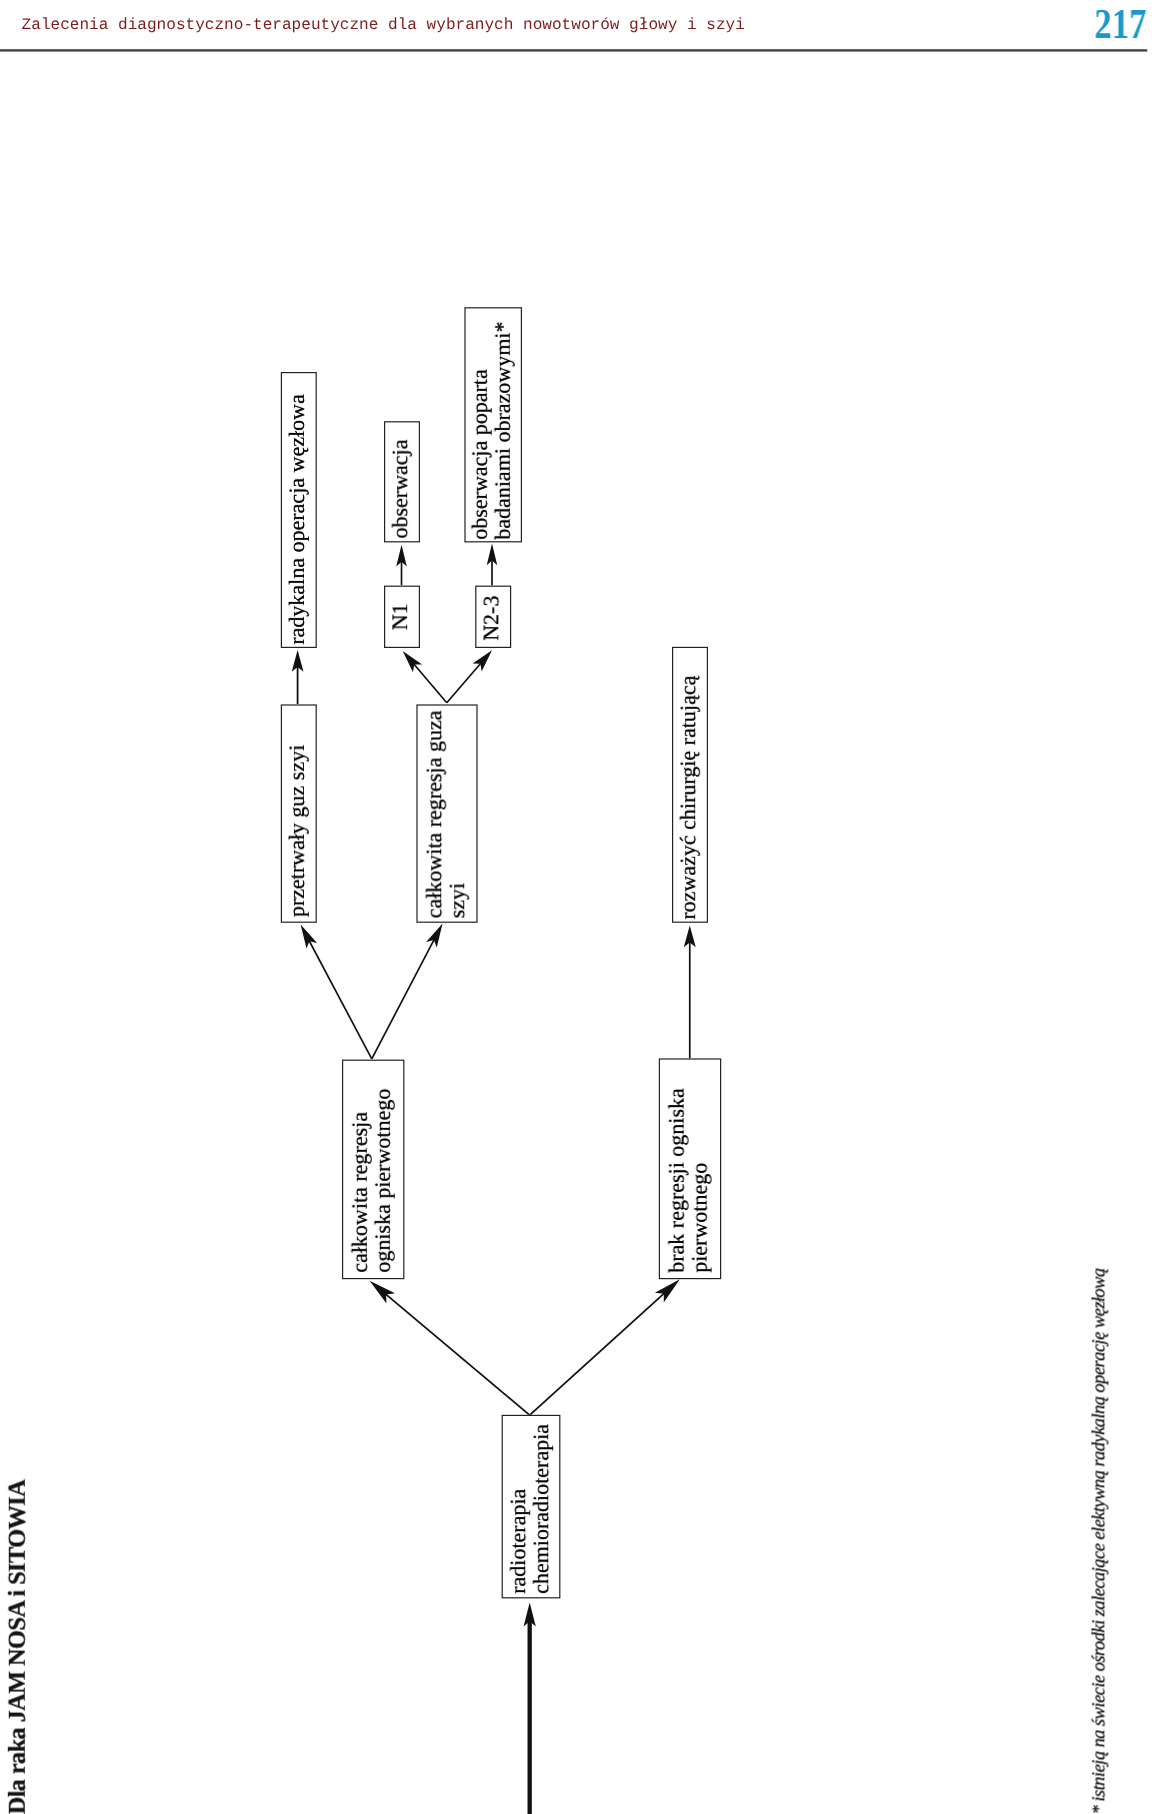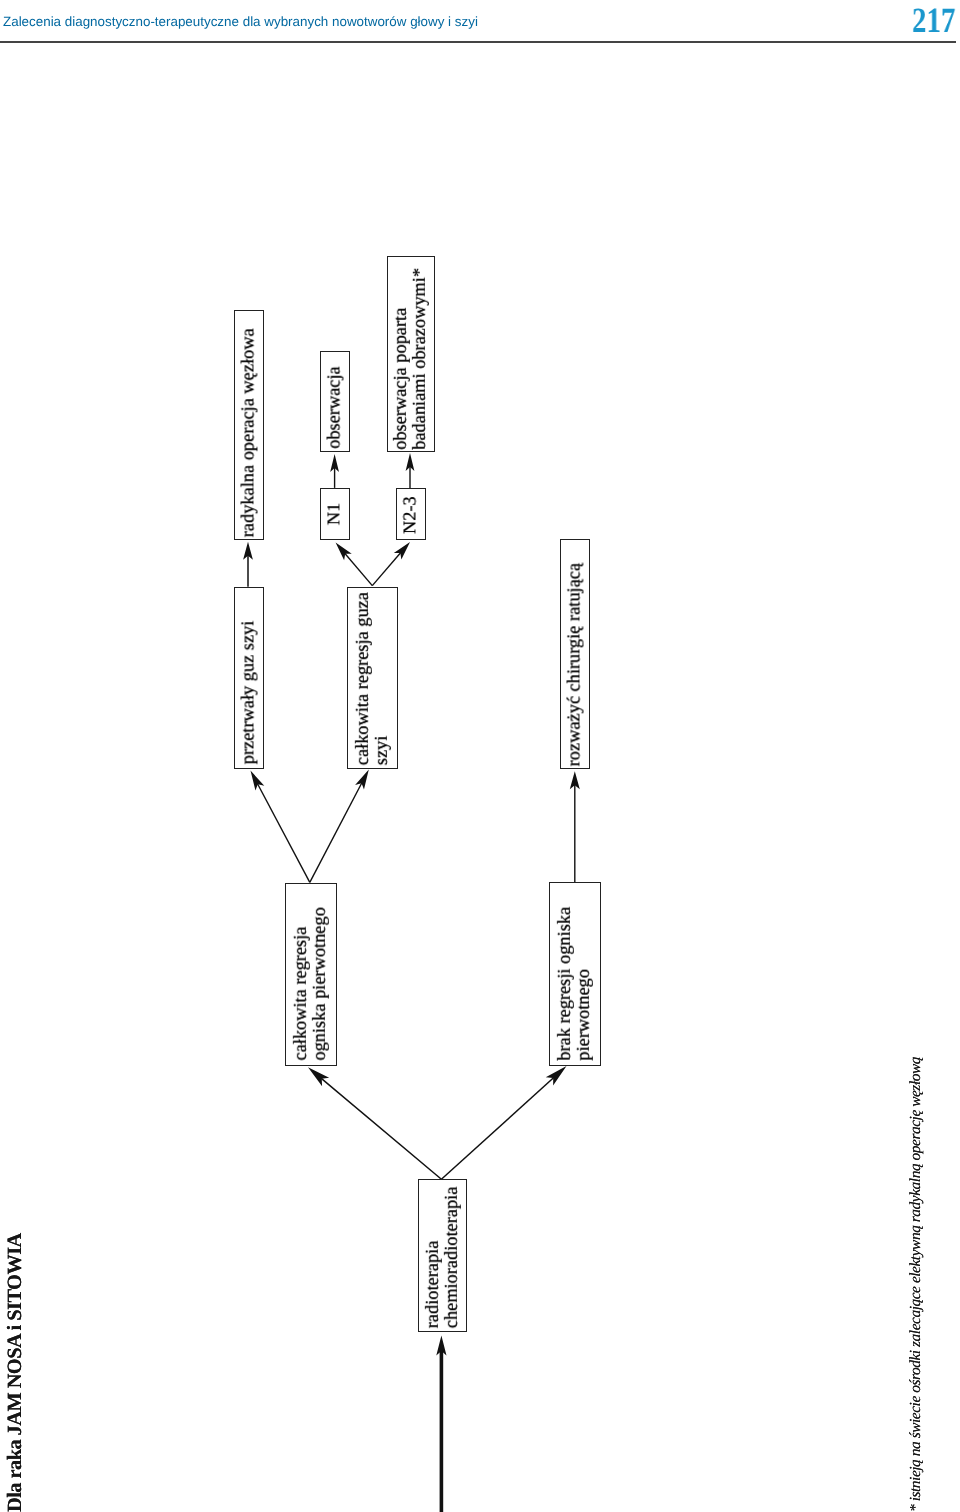--- a/index.html
+++ b/index.html
@@ -4,22 +4,22 @@
 <style>
   html,body{margin:0;padding:0;}
   body{width:960px;height:1512px;background:#fff;position:relative;overflow:hidden;
        font-family:"Liberation Serif",serif;
        -webkit-font-smoothing:antialiased;text-rendering:geometricPrecision;}
   
   .lbl,.rot,#running-head,#page-number{will-change:transform;}
   .page{position:absolute;left:0;top:0;width:960px;height:1512px;background:#fff;}
 
   
-  #running-head{position:absolute;left:3px;top:15px;font-family:Liberation Sans, sans-serif;
-      font-size:13.4px;color:#0369a1;white-space:nowrap;line-height:1;}
+  #running-head{position:absolute;left:18px;top:15px;font-family:Liberation Mono, monospace;
+      font-size:13.4px;color:#7f1d1d;white-space:nowrap;line-height:1;}
   #page-number{position:absolute;left:911.5px;top:2.5px;font-family:"Liberation Serif",serif;
       font-size:35.5px;color:#1a97cd;font-weight:700;line-height:1;letter-spacing:0;
       transform:scaleX(0.815);transform-origin:left top;}
   #header-rule{position:absolute;left:0;top:41px;width:956px;height:1.5px;background:#444;}
 
   
   .rot{position:absolute;transform-origin:0 0;white-space:nowrap;color:#151515;
       text-shadow:0 0 0.35px rgba(0,0,0,0.8);}
   #side-title{left:4.7px;top:1512px;transform:rotate(-90deg);
       font-weight:700;font-size:20.4px;line-height:1;letter-spacing:-0.55px;}

